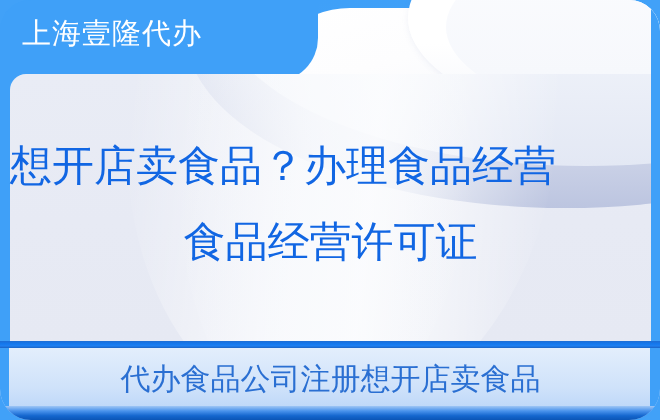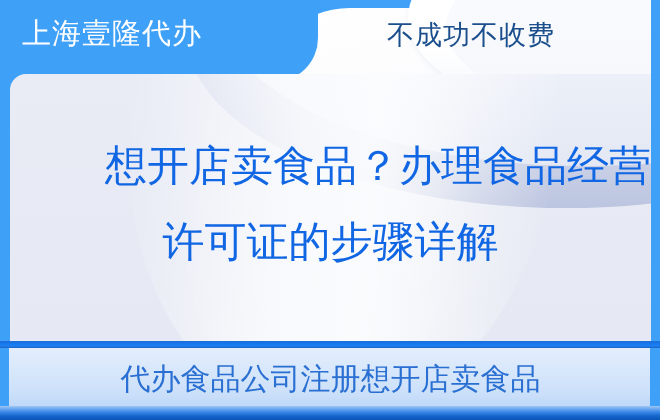--- a/index.html
+++ b/index.html
@@ -1,21 +1,21 @@
 <!DOCTYPE html>
 <html><head>
 <meta charset="utf-8">
 <style>
   html,body{margin:0;padding:0;}
   body{
     width:660px;height:420px;overflow:hidden;
     font-family:"Liberation Sans","DejaVu Sans",sans-serif;
     background:#41A1F8;
   }
-  .banner{position:relative;width:660px;height:420px;overflow:hidden;background:#41A1F8;}
+  .banner{position:relative;width:660px;height:420px;overflow:hidden;background:#41A1F8;border-radius:31px;}
 
   
   .blue-field{
     position:absolute;left:0;top:0;width:660px;height:100px;
     background:linear-gradient(180deg,#3FA0F8 0%,#46A3F7 100%);
   }
 
   
   .blue-dip{
     position:absolute;left:0;top:0;width:318px;height:82px;
@@ -83,21 +83,21 @@
     position:absolute;left:336px;top:18px;width:270px;text-align:center;
     font-size:27px;line-height:34px;color:#1B4E8C;letter-spacing:1px;
     white-space:nowrap;
   }
   .headline{
     position:absolute;left:10px;top:128px;width:641px;
     text-align:center;color:#1166E3;
     font-size:42px;line-height:76px;letter-spacing:0px;
   }
   .headline .line{display:block;}
-  .headline .line-1{text-align:right;padding-left:14px;}
+  .headline .line-1{text-align:left;}
   .headline .line-2{text-align:center;}
 
   
   .divider{
     position:absolute;left:0;top:341px;width:660px;height:7px;
     background:linear-gradient(180deg,#1E6DD4 0%,#1478EE 40%,#1F7FF0 70%,#1A63C6 100%);
   }
 
   
   .footer{
@@ -140,25 +140,24 @@
     <div class="arc-big"></div>
     <div class="arc-big2"></div>
     <div class="band-1"></div>
     <div class="band-2"></div>
   </div>
 
   <div class="edge-left"></div>
   <div class="edge-right"></div>
 
   <div class="brand">上海壹隆代办</div>
-  <div class="tagline">不成功不收费</div>
 
   <div class="headline">
     <span class="line line-1">想开店卖食品？办理食品经营</span>
-    <span class="line line-2">许可证的步骤详解</span>
+    <span class="line line-2">食品经营许可证</span>
   </div>
 
   <div class="divider"></div>
   <div class="footer"></div>
   <div class="footer-edge-l"></div>
   <div class="footer-edge-r"></div>
 
   <div class="footer-text">
     <span class="kw">代办食品公司注册</span>
     <span class="kw">想开店卖食品</span>

